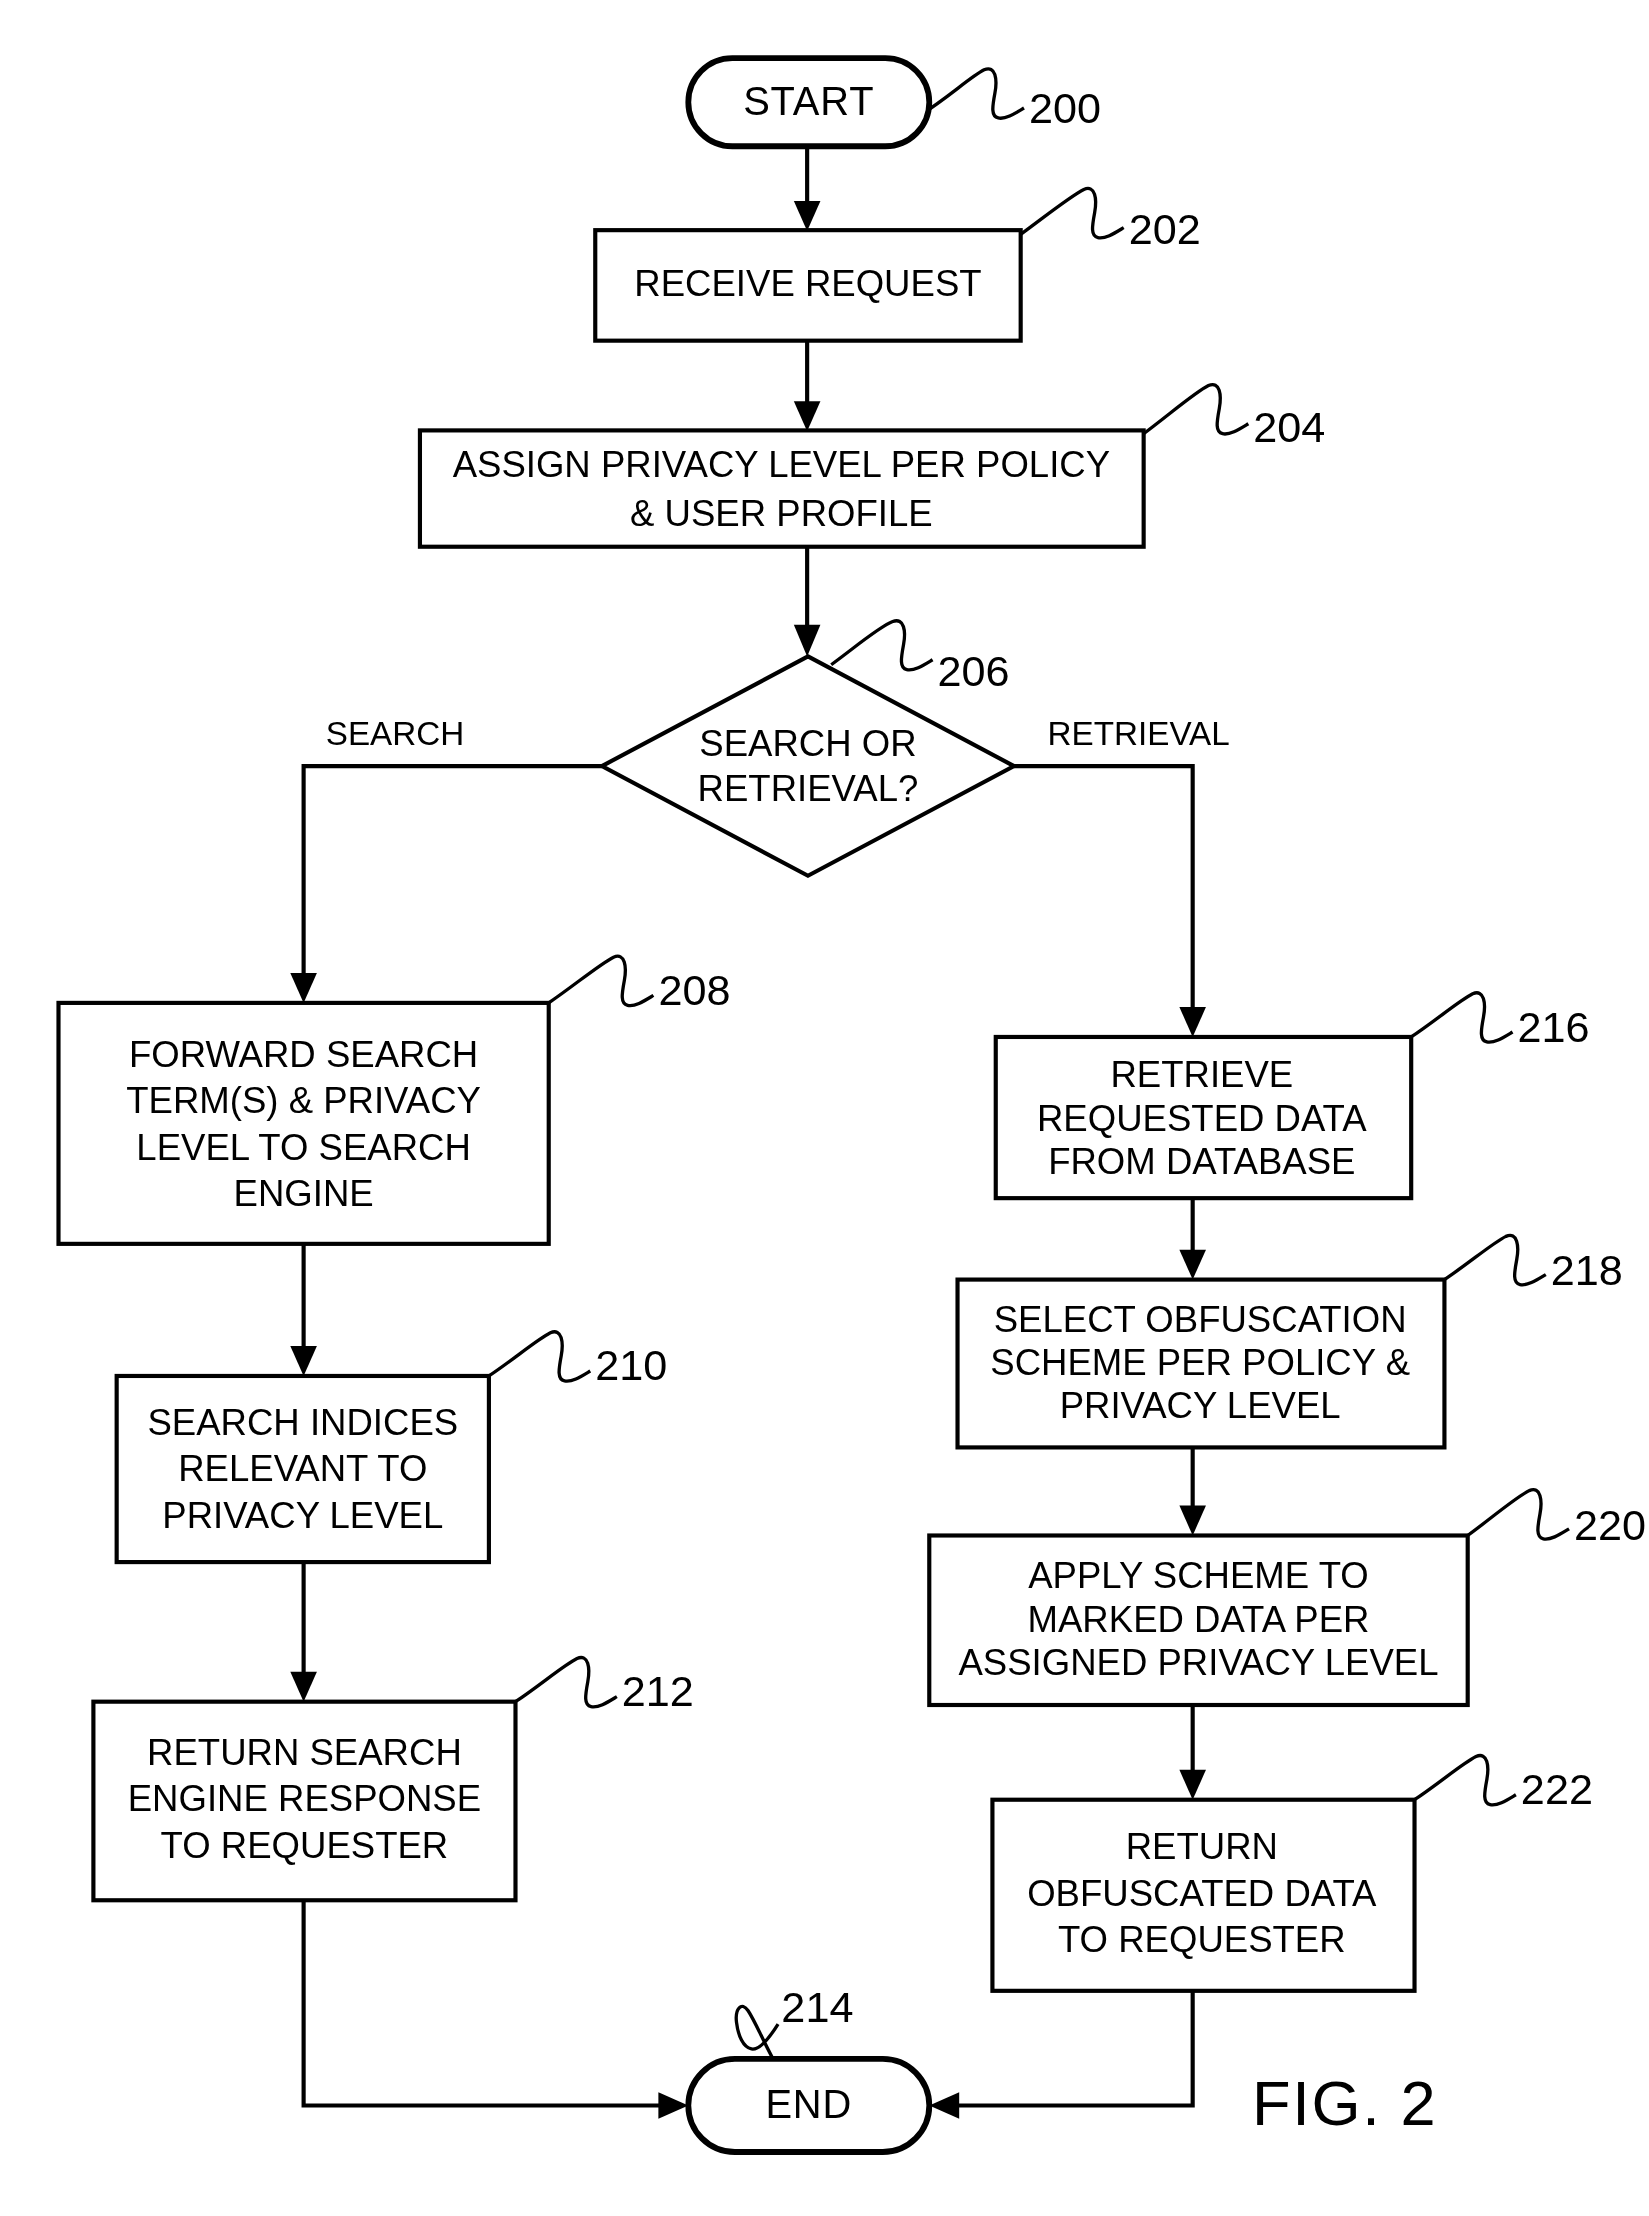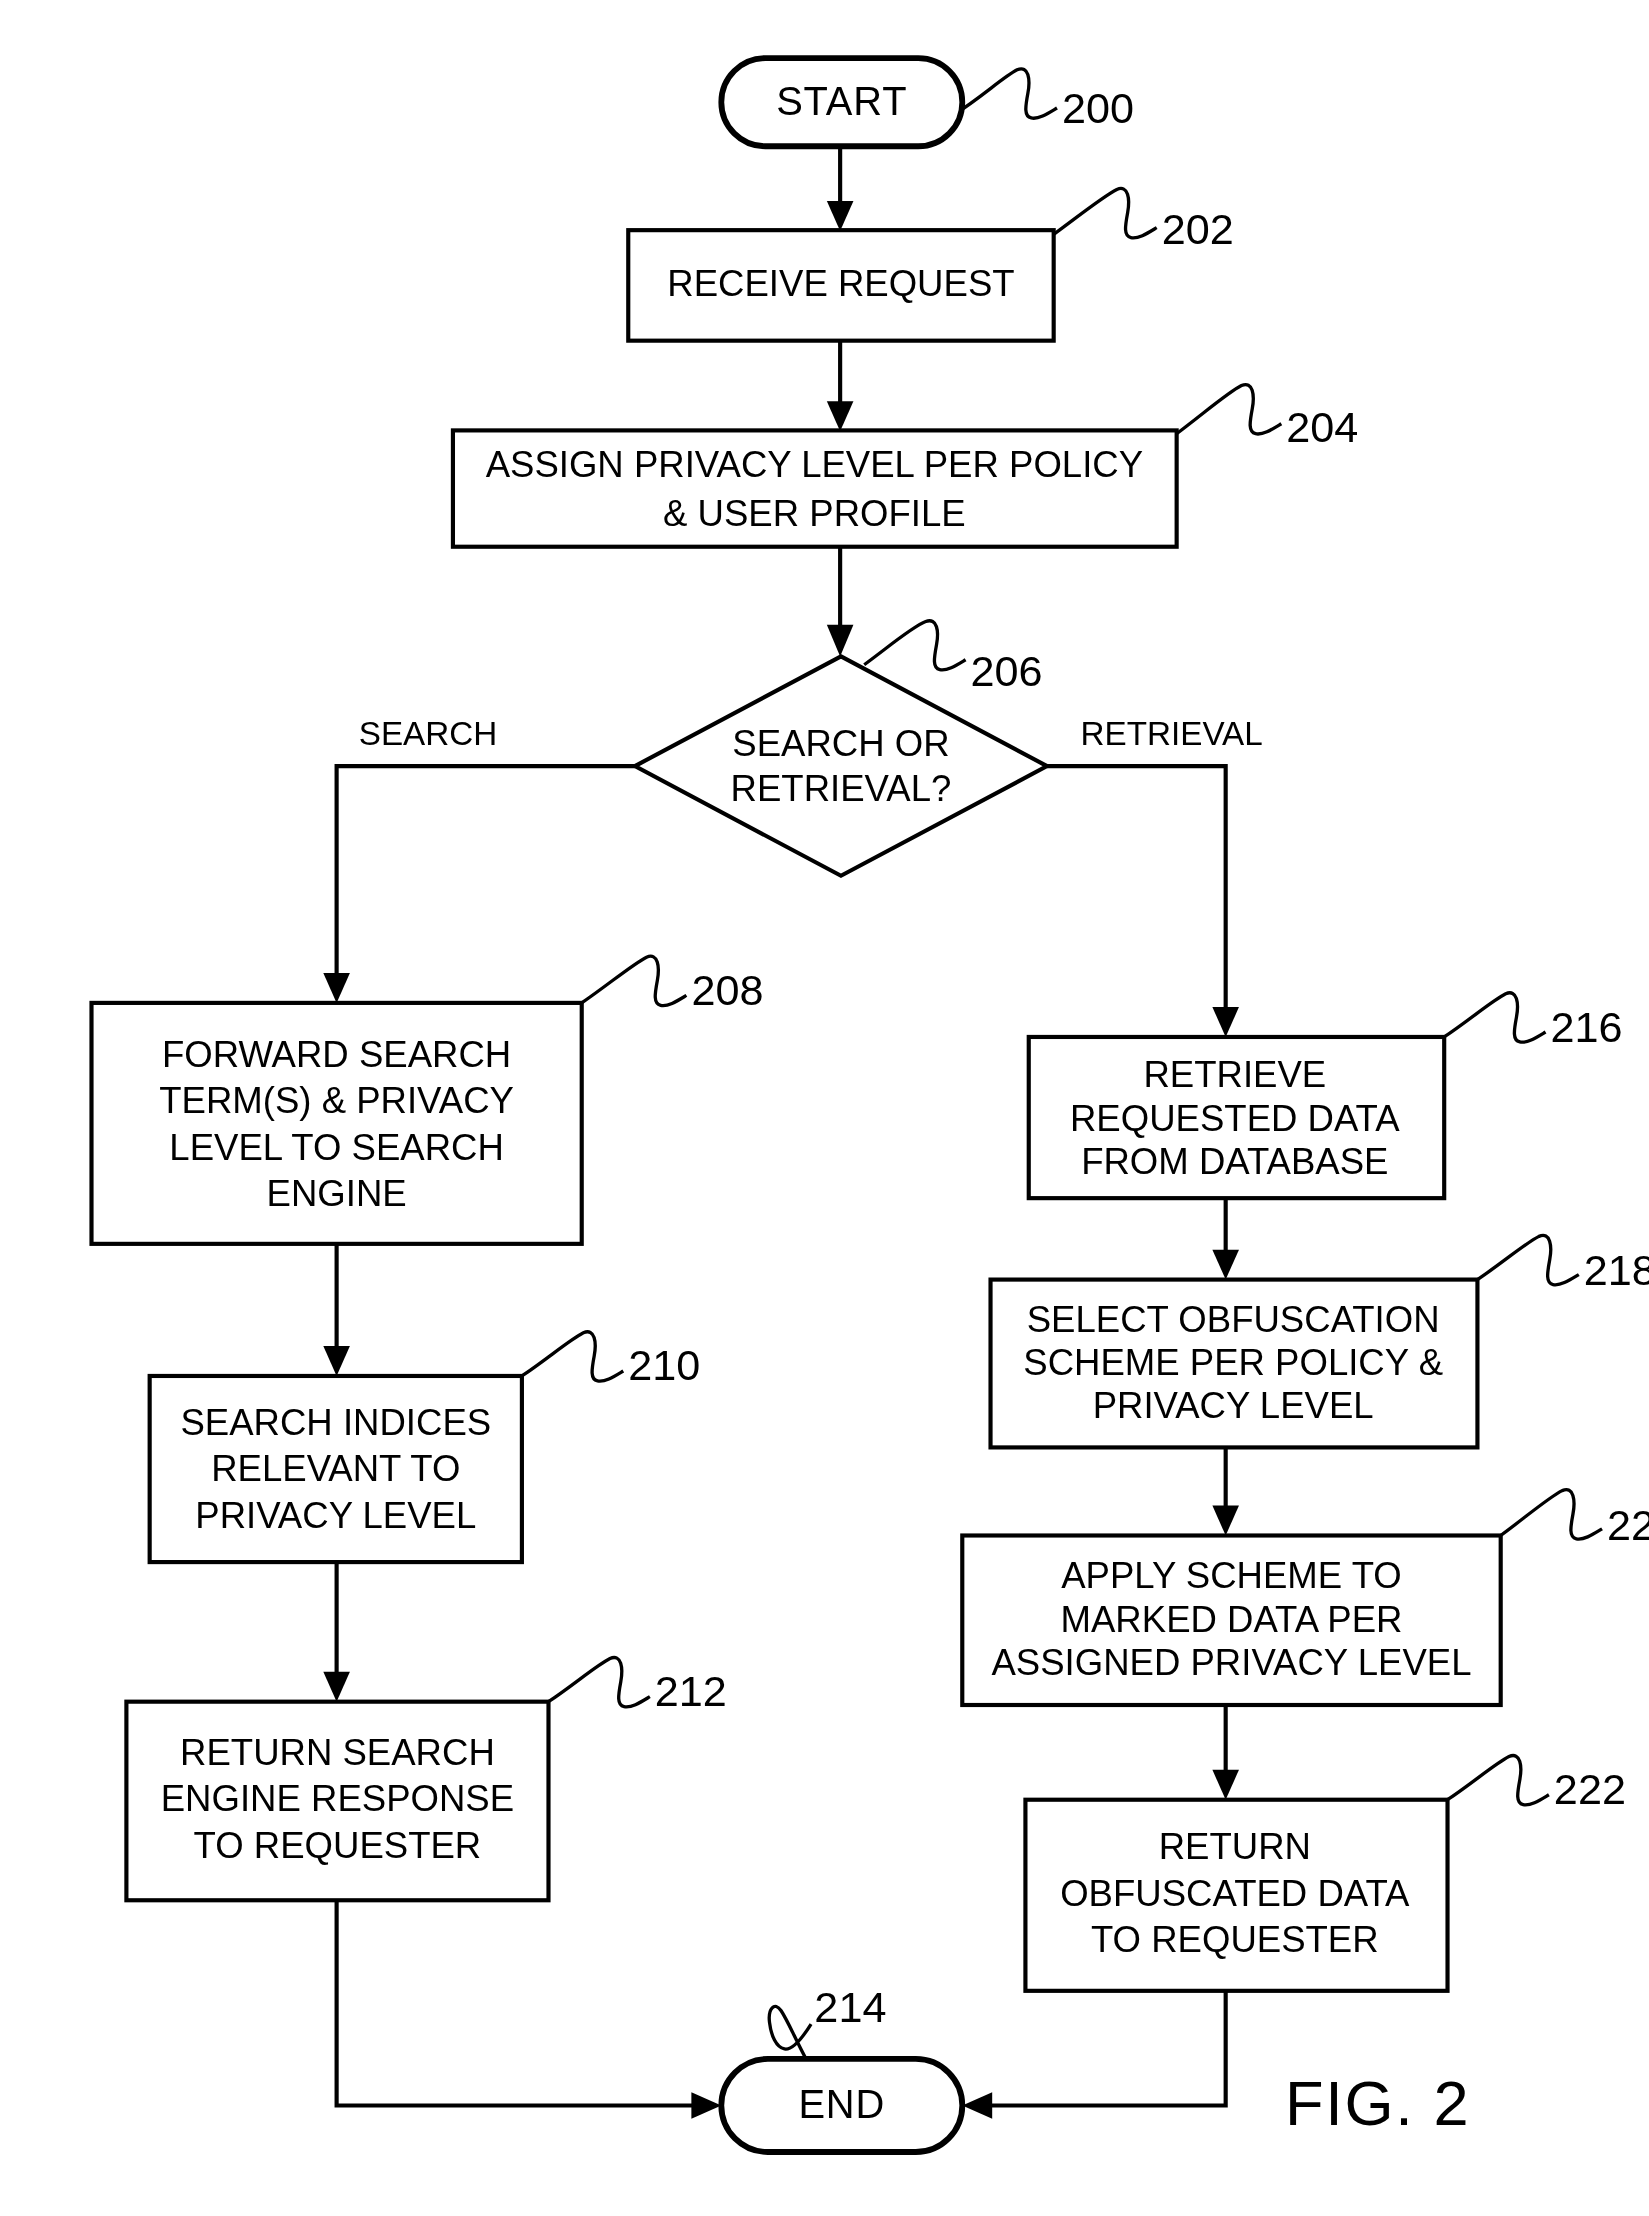--- a/index.html
+++ b/index.html
@@ -12,21 +12,20 @@
     width: 1650px;
     height: 2216px;
     overflow: hidden;
     font-family: "Liberation Sans", sans-serif;
   }
   #figure-root {
     position: relative;
     width: 1320px;
     height: 2216px;
     background: #ffffff;
-    padding-left: 33px;
   }
   svg.flow {
     display: block;
     width: 1650px;
     height: 2216px;
   }
   .node-shape {
     fill: #ffffff;
     stroke: #000000;
     stroke-width: 5;

